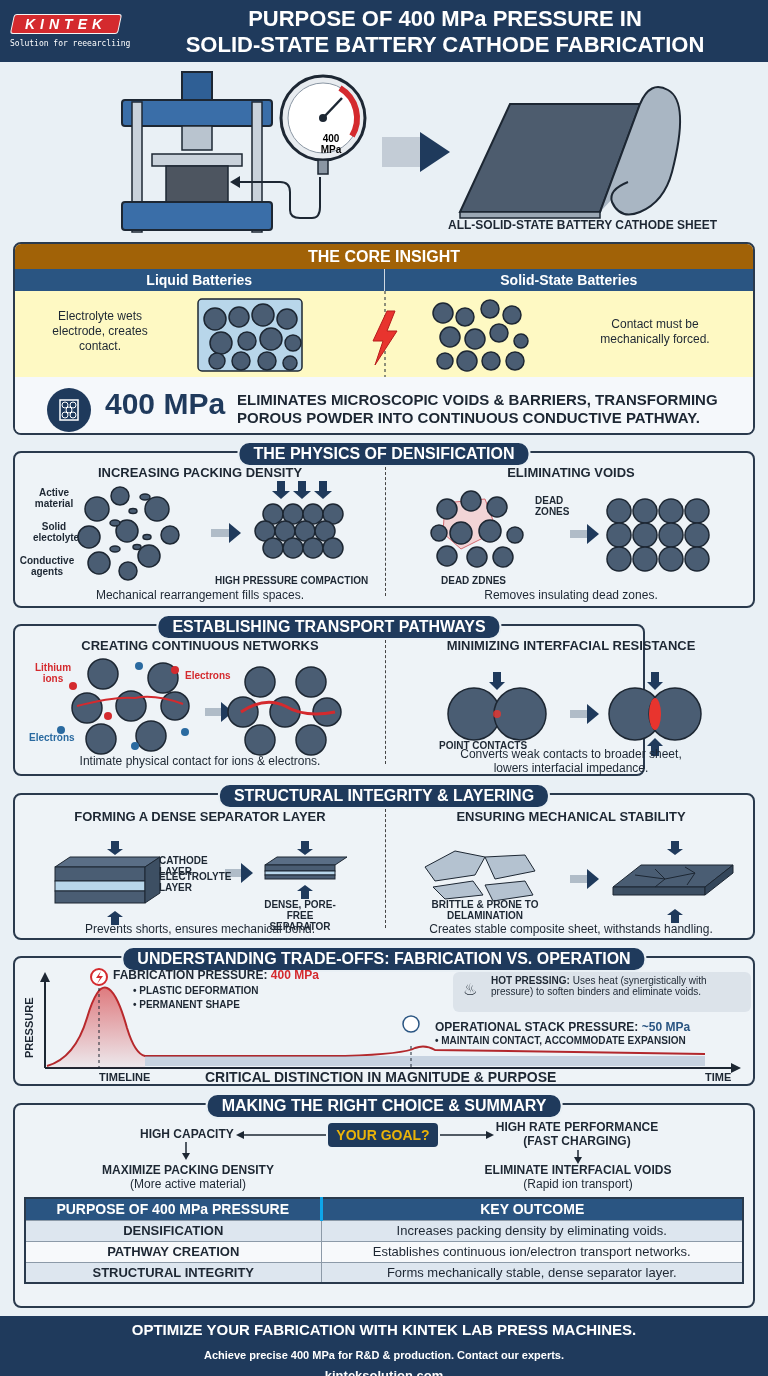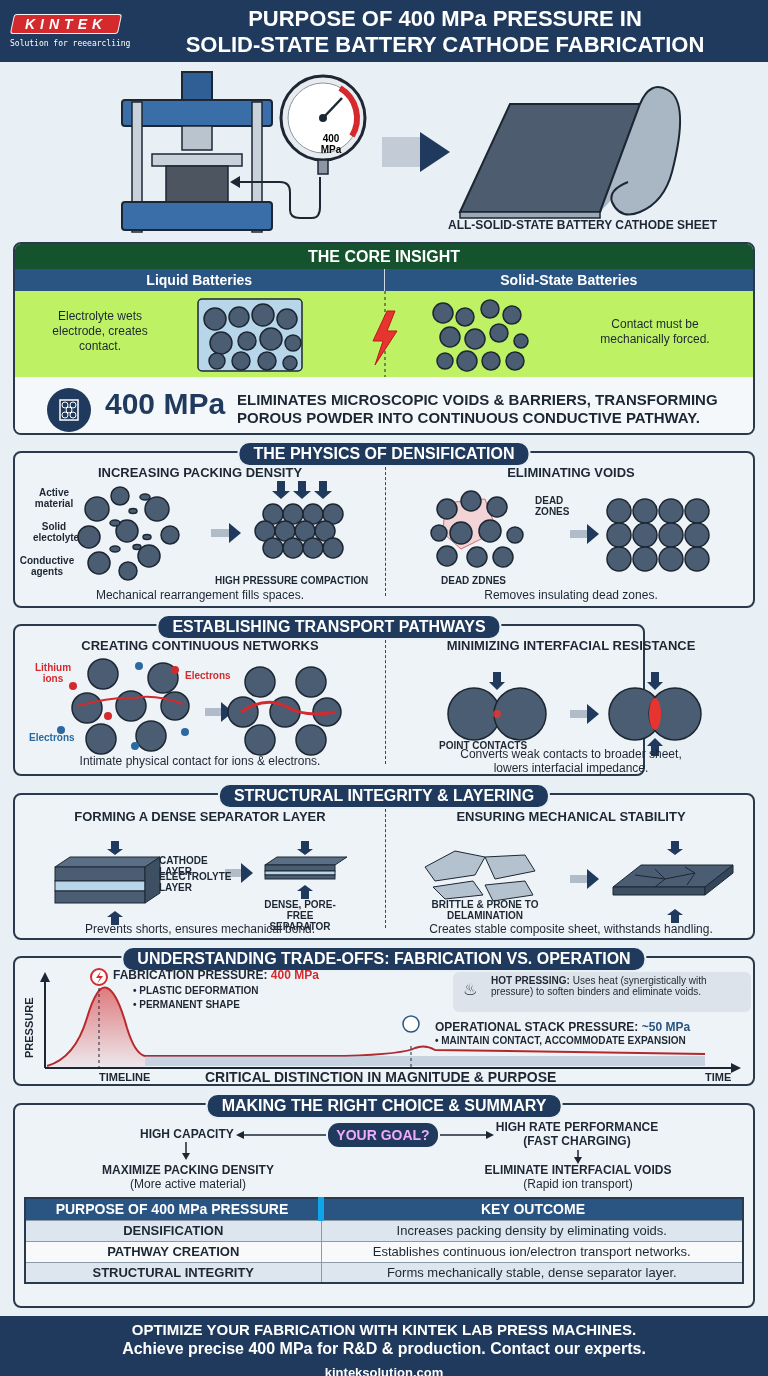--- a/index.html
+++ b/index.html
@@ -11,37 +11,37 @@
 .title{position:absolute;left:130px;top:6px;width:630px;text-align:center;font-weight:700;font-size:22px;line-height:26px}
 .hero{position:absolute;left:0;top:62px;width:768px;height:178px}
 .hero-caption{position:absolute;left:448px;top:218px;font-size:12px;font-weight:700}
 .panel{position:absolute;left:13px;border:2px solid #2a3a4d;border-radius:8px;background:#eef3f7}
 .tab{position:absolute;top:-12px;left:50%;transform:translateX(-50%);background:#1f3a5c;color:#fff;font-weight:700;font-size:16px;padding:2px 14px;border-radius:12px;white-space:nowrap;border:2px solid #e9f0f5}
 .sub-h{position:absolute;font-weight:700;font-size:13px;text-align:center}
 .cap{position:absolute;font-size:12px;text-align:center}
 .lbl{position:absolute;font-size:10px;font-weight:700;line-height:11px}
 .divider{position:absolute;left:370px;top:14px;bottom:10px;border-left:1px dashed #444}
 .core{position:absolute;left:13px;top:242px;width:742px;height:193px;border:2px solid #2a3a4d;border-radius:8px;background:#f3f6f9;overflow:hidden}
-.core-head{height:25px;background:#14532d;color:#fff;text-align:center;font-weight:700;font-size:16px;line-height:25px}
+.core-head{height:25px;background:#a16207;color:#fff;text-align:center;font-weight:700;font-size:16px;line-height:25px}
 .core-sub{display:flex;height:22px;background:#2a5582;color:#fff;font-weight:700;font-size:14px}
 .core-sub div{flex:1;text-align:center;line-height:22px}
 .core-sub div:first-child{border-right:1px solid #cfd8e2}
-.core-body{position:absolute;top:47px;left:0;right:0;height:86px;background:#bef264}
+.core-body{position:absolute;top:47px;left:0;right:0;height:86px;background:#fef9c3}
 .core-bottom{position:absolute;top:133px;left:0;right:0;bottom:0;background:#f5f8fb}
 .mpa-icon{position:absolute;left:32px;top:11px;width:44px;height:44px;border-radius:50%;background:#1f3a5c}
 .mpa-big{position:absolute;left:90px;top:10px;font-weight:700;font-size:30px;color:#1f3a5c}
 .mpa-text{position:absolute;left:222px;top:14px;font-weight:700;font-size:15px;line-height:18px}
 table.sum{position:absolute;left:24px;top:1197px;width:720px;border-collapse:collapse;border:2px solid #2a3a4d;font-size:13px}
 table.sum th{background:#2a5582;color:#fff;font-weight:700;height:22px;font-size:14px}
 table.sum td{height:21px;text-align:center;border-top:1px solid #8c9aa8}
 table.sum td:first-child{font-weight:700;border-right:1px solid #8c9aa8}
 table.sum tr:nth-child(odd) td{background:#dde6ef}
 table.sum tr:nth-child(even) td{background:#f7f9fb}
 .footer{position:absolute;left:0;top:1316px;width:768px;height:60px;background:#1f3a5c;color:#fff;text-align:center;font-weight:700}
-.goal{position:absolute;left:328px;top:1123px;width:110px;height:24px;border-radius:11px;background:#1f3a5c;color:#f0abfc;font-weight:700;font-size:14px;text-align:center;line-height:24px}
+.goal{position:absolute;left:328px;top:1123px;width:110px;height:24px;border-radius:4px;background:#1f3a5c;color:#eab308;font-weight:700;font-size:14px;text-align:center;line-height:24px}
 .dc{fill:#4a5d73;stroke:#1d2733;stroke-width:1.5}
 </style>
 </head>
 <body>
 
 <div class="header">
   <div class="logo">
       <span>KINTEK</span>
     </div>
   <div class="logo-sub">Solution for reeearcliing</div>
@@ -438,21 +438,21 @@
   <div>(More active material)</div>
 </div>
 <div style="position:absolute;left:478px;top:1163px;width:200px;text-align:center;font-size:12px;line-height:14px">
   <div style="font-weight:700">ELIMINATE INTERFACIAL VOIDS</div>
   <div>(Rapid ion transport)</div>
 </div>
 
 <table class="sum">
   <thead>
       <tr>
-    <th style="width:296px;border-right:6px solid #0ea5e9">PURPOSE OF 400 MPa PRESSURE</th>
+    <th style="width:296px;border-right:3px solid #0ea5e9">PURPOSE OF 400 MPa PRESSURE</th>
     <th>KEY OUTCOME</th>
   </tr>
     </thead>
   <tbody>
     <tr>
         <td>DENSIFICATION</td>
         <td>Increases packing density by eliminating voids.</td>
       </tr>
     <tr>
         <td>PATHWAY CREATION</td>
@@ -460,15 +460,15 @@
       </tr>
     <tr>
         <td>STRUCTURAL INTEGRITY</td>
         <td>Forms mechanically stable, dense separator layer.</td>
       </tr>
   </tbody>
 </table>
 
 <div class="footer">
   <div style="font-size:15px;margin-top:5px">OPTIMIZE YOUR FABRICATION WITH KINTEK LAB PRESS MACHINES.</div>
-  <div style="font-size:16px;margin-top:2px">Achieve precise 400 MPa for R&amp;D &amp; production. Contact our experts.</div>
+  <div style="font-size:11px;margin-top:11px">Achieve precise 400 MPa for R&amp;D &amp; production. Contact our experts.</div>
   <div style="font-size:13px;margin-top:7px">kinteksolution.com</div>
 </div>
 
 </body></html>

